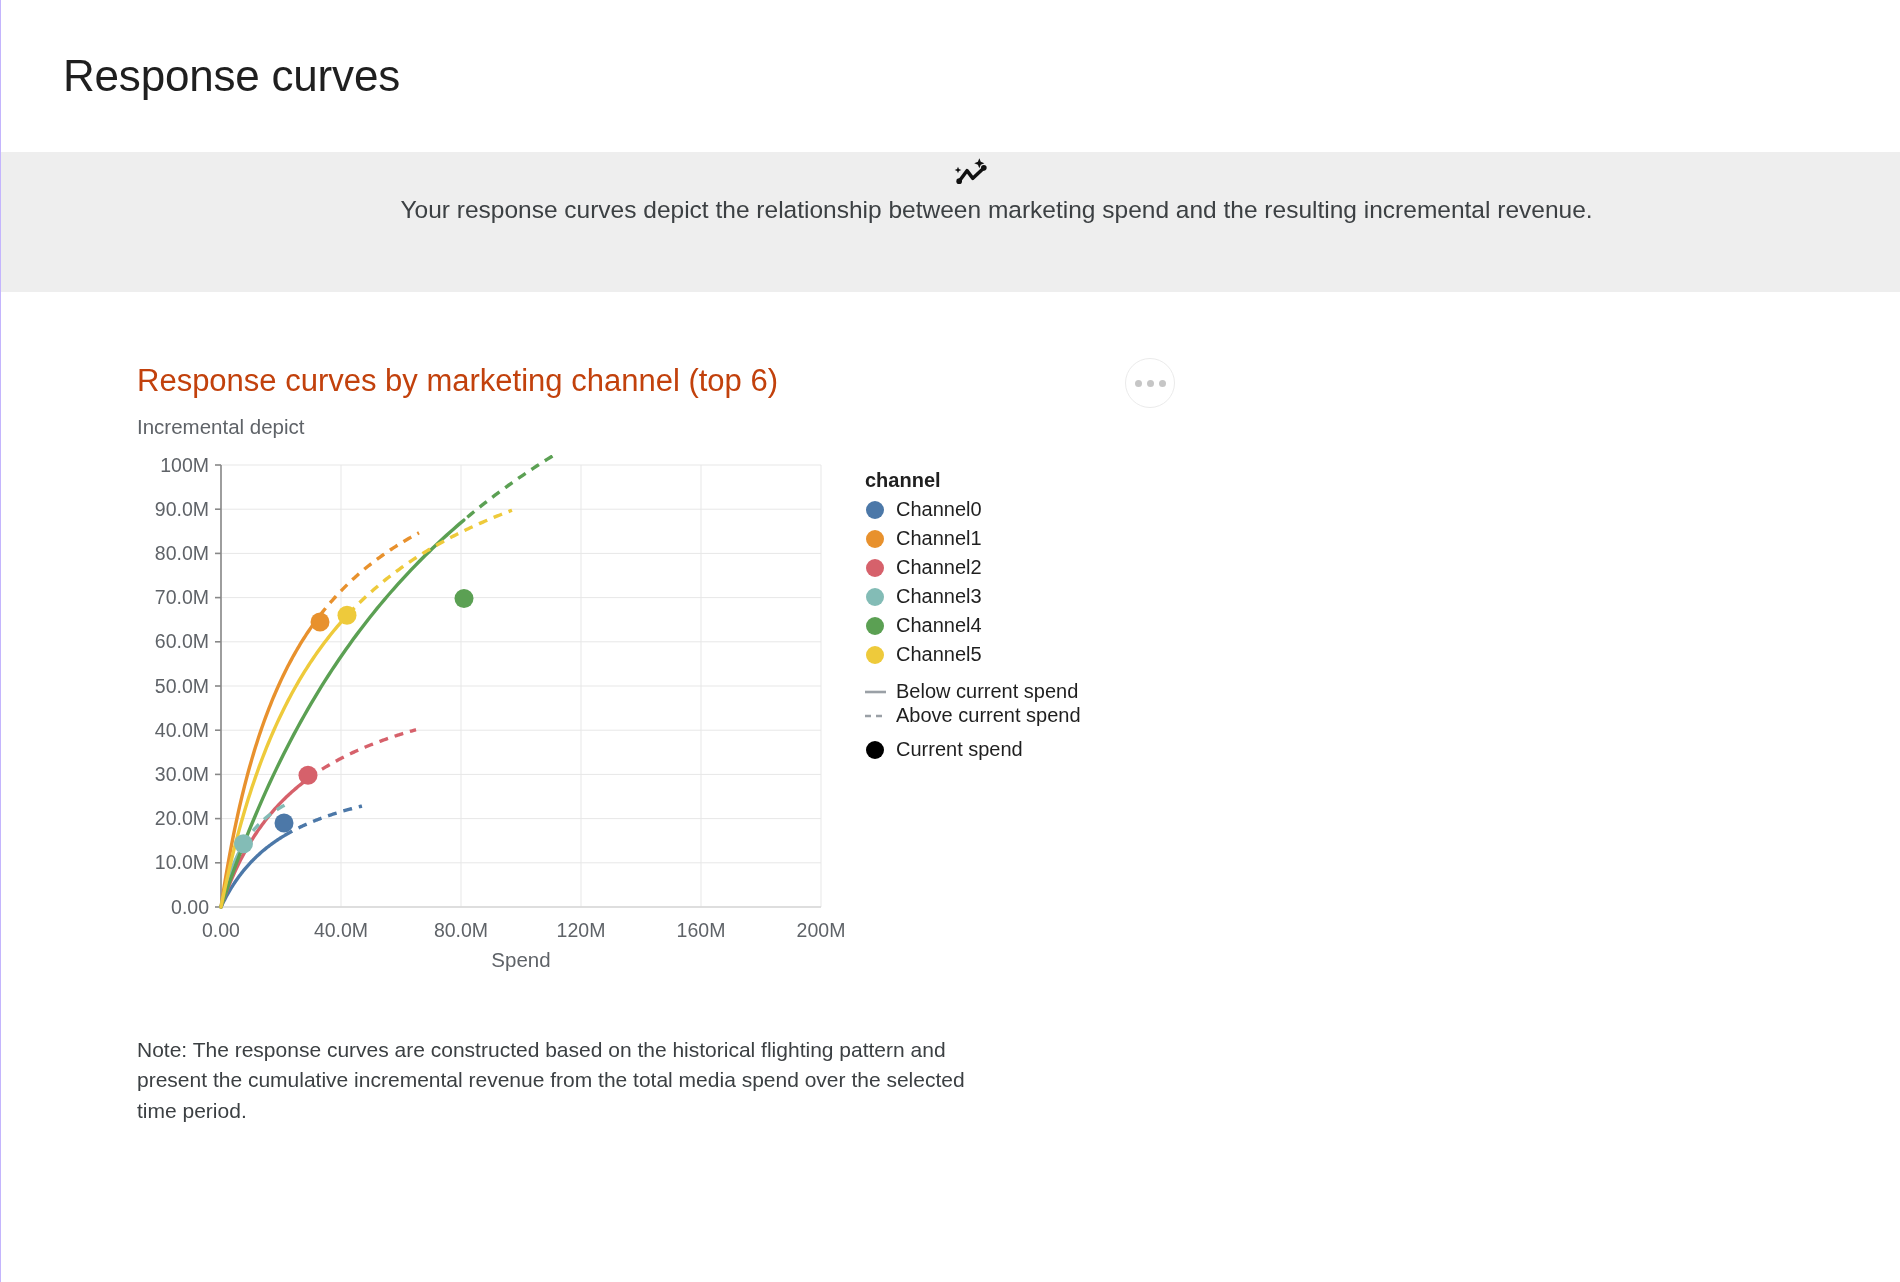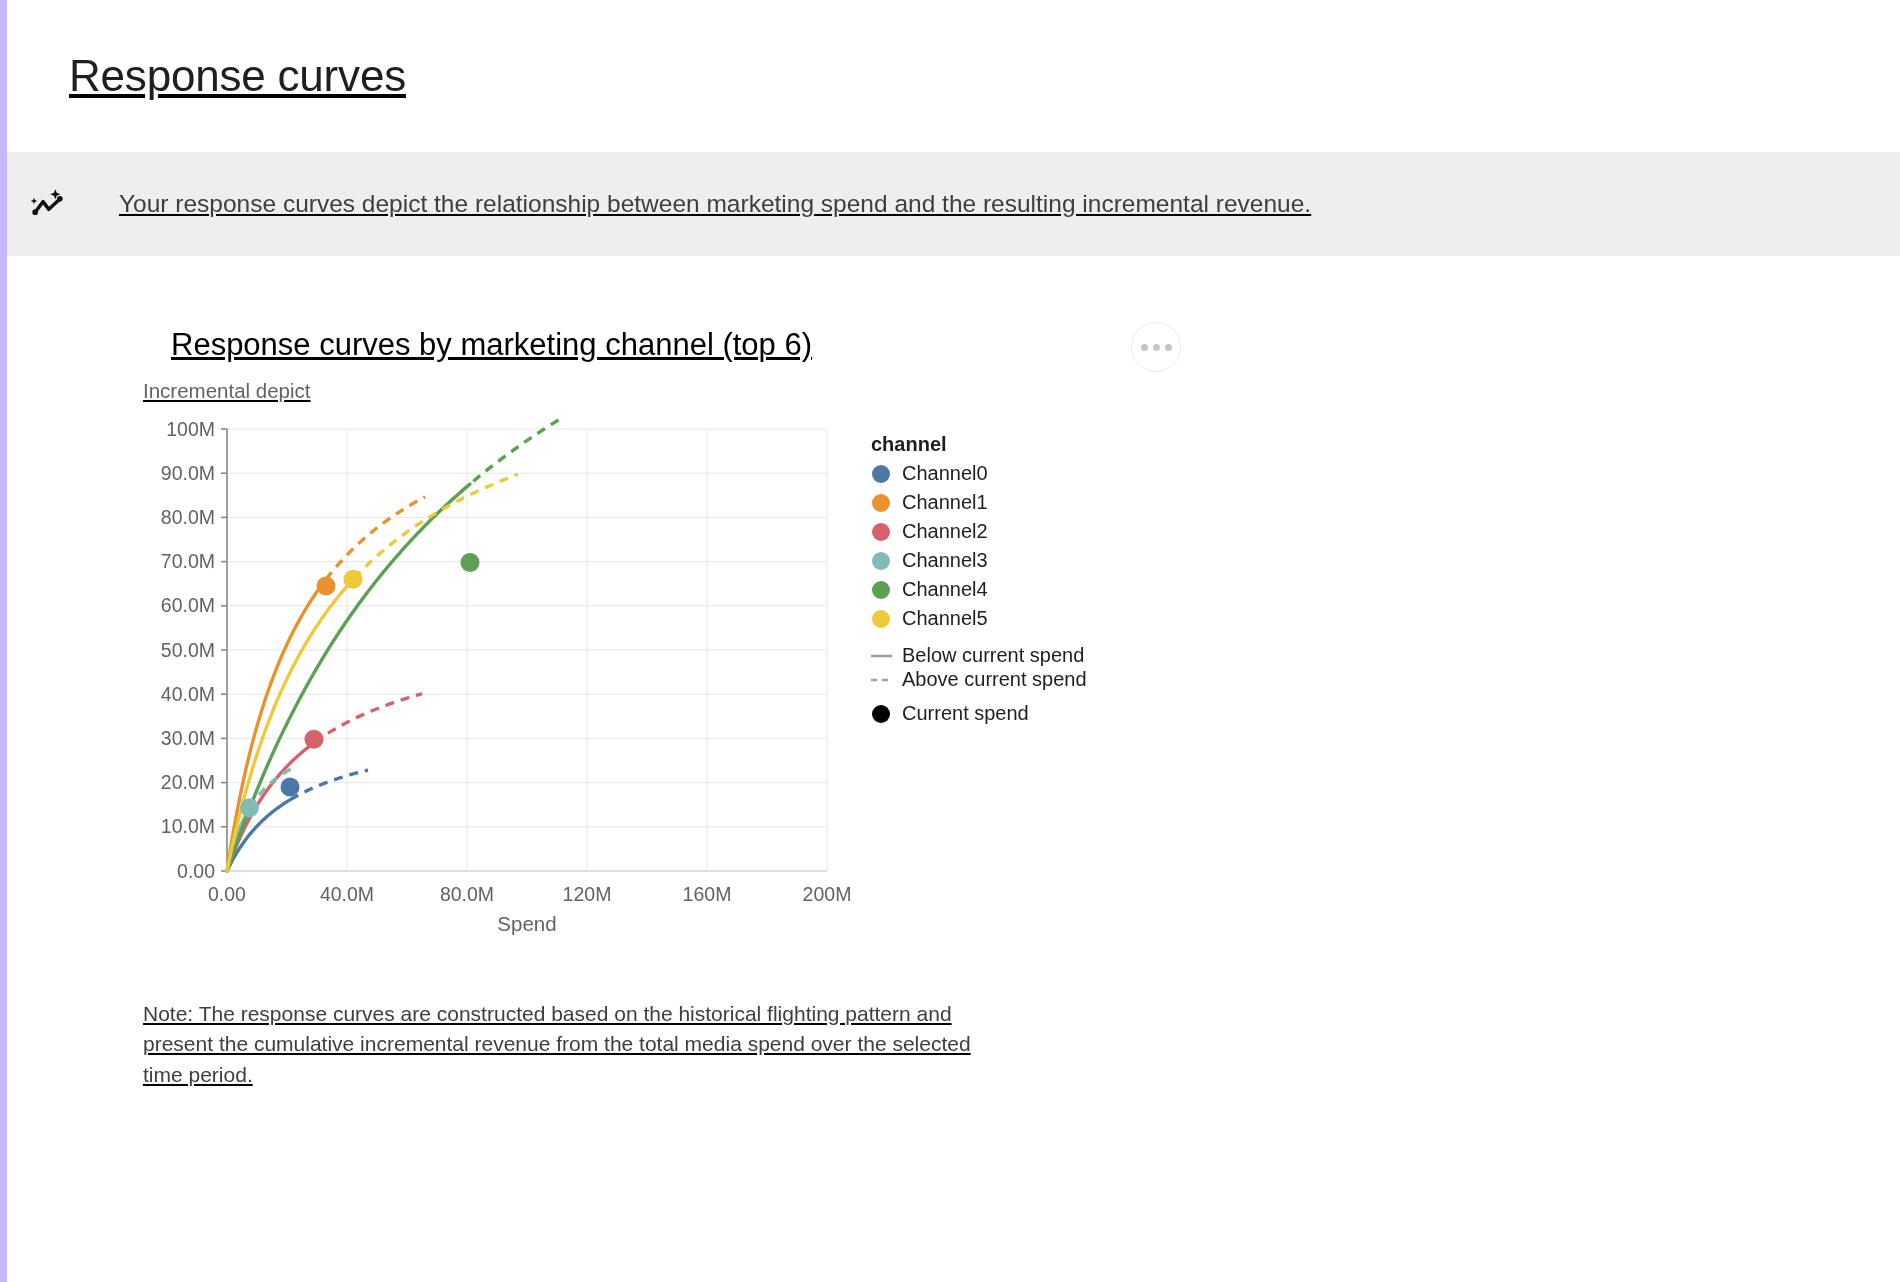--- a/index.html
+++ b/index.html
@@ -8,47 +8,47 @@
     width: 1900px; height: 1282px;
     background: #ffffff;
     font-family: "Liberation Sans", sans-serif;
     -webkit-font-smoothing: antialiased;
   }
   #page {
     position: relative;
     width: 1900px; height: 1282px;
     overflow: hidden;
     background: #ffffff;
-    border-left: 7px solid #c4b5fd;
-    text-decoration: underline;
+    border-left: 1px solid #c4b5fd;
   }
 
   
   .page-header {
     height: 152px;
     display: flex;
     align-items: center;
     padding-left: 62px;
     background: #ffffff;
   }
   .page-title {
     font-size: 44px;
     font-weight: 400;
     color: #1f1f1f;
     letter-spacing: -0.2px;
     line-height: 1.1;
   }
 
   
   .info-banner {
-    height: 104px;
+    height: 140px;
     background: #eeeeee;
     display: flex;
     align-items: center;
-    padding-left: 20px;
+    padding-left: 42px;
+    flex-direction: column;
   }
   .banner-icon {
     width: 42px; height: 42px;
     flex: 0 0 42px;
     display: flex; align-items: center; justify-content: center;
     color: #111111;
   }
   .banner-text {
     margin-left: 50px;
     font-size: 24.5px;
@@ -61,24 +61,23 @@
   .card-area {
     position: relative;
     padding: 70px 0 0 136px;
   }
   .card-head {
     position: relative;
     width: 1130px;
   }
   .card-title {
     font-size: 31px;
-    color: #000000;
+    color: #c2410c;
     font-weight: 400;
     line-height: 1.25;
-    margin-left: 28px;
   }
   .card-subtitle {
     margin-top: 14px;
     font-size: 20.5px;
     color: #5f6368;
     font-weight: 400;
   }
   .kebab-button {
     position: absolute;
     right: 92px;

